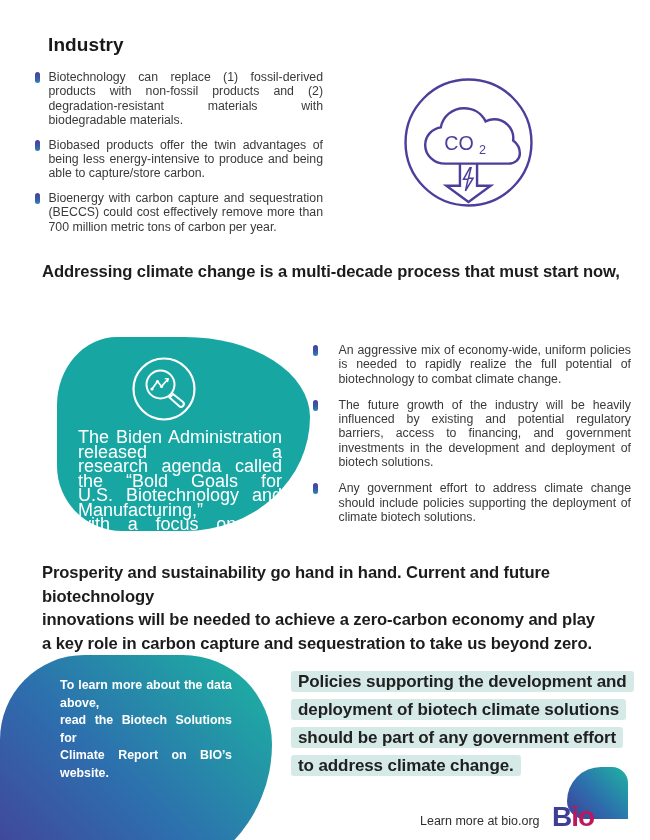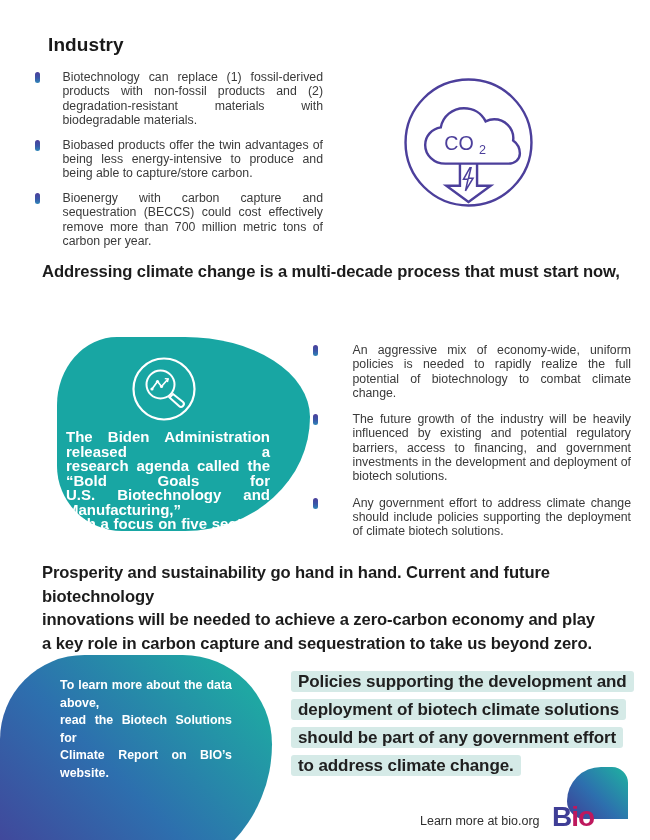--- a/index.html
+++ b/index.html
@@ -13,21 +13,21 @@
     position:absolute; left:48px; top:34px; margin:0;
     font-size:19px; font-weight:700; color:#191919; letter-spacing:0.1px;
   }
   .industry-bullets { position:absolute; left:35px; top:70px; width:288px; }
   .bullet { display:flex; align-items:flex-start; margin-bottom:10px; }
   .bullet-marker {
     flex:0 0 4.5px; width:4.5px; height:11px; margin-top:2px; border-radius:2.5px;
     background:linear-gradient(180deg,#4c3f9b 0%, #3a57a8 55%, #2e87b8 100%);
   }
   .bullet p {
-    margin:0 0 0 23px; font-size:12.3px; line-height:14.4px; color:#3a3a3a;
+    margin:0 0 0 9px; font-size:12.3px; line-height:14.4px; color:#3a3a3a;
     text-align:justify;
   }
 
   
   .co2-icon { position:absolute; left:400px; top:74px; }
 
   
   .headline {
     position:absolute; left:42px; width:592px;
     font-size:16.6px; font-weight:700; color:#1c1c1c;
@@ -37,22 +37,22 @@
   .headline-2 { top:561px; }
 
   
   .blob-teal {
     position:absolute; left:57px; top:337px; width:253px; height:194px;
     background:#18a6a3;
     border-radius:60px 125px 125px 65px / 68px 80px 114px 65px;
   }
   .magnifier-icon { position:absolute; left:74px; top:19px; }
   .blob-teal-text {
-    position:absolute; left:9px; top:93px; width:204px;
-    font-size:15px; font-weight:700; color:#ffffff; line-height:14.5px;
+    position:absolute; left:21px; top:93px; width:204px;
+    font-size:18px; font-weight:400; color:#ffffff; line-height:14.5px;
   }
   .stretch { text-align:justify; text-align-last:justify; }
   .blob-teal-text .line:last-child { text-align-last:left; }
 
   .policy-bullets { position:absolute; left:313px; top:343px; width:318px; }
   .policy-bullets .bullet { margin-bottom:12px;gap:12px; }
   .policy-bullets .bullet p { font-size:12.3px; line-height:14.3px; }
 
   
   .blob-gradient {

